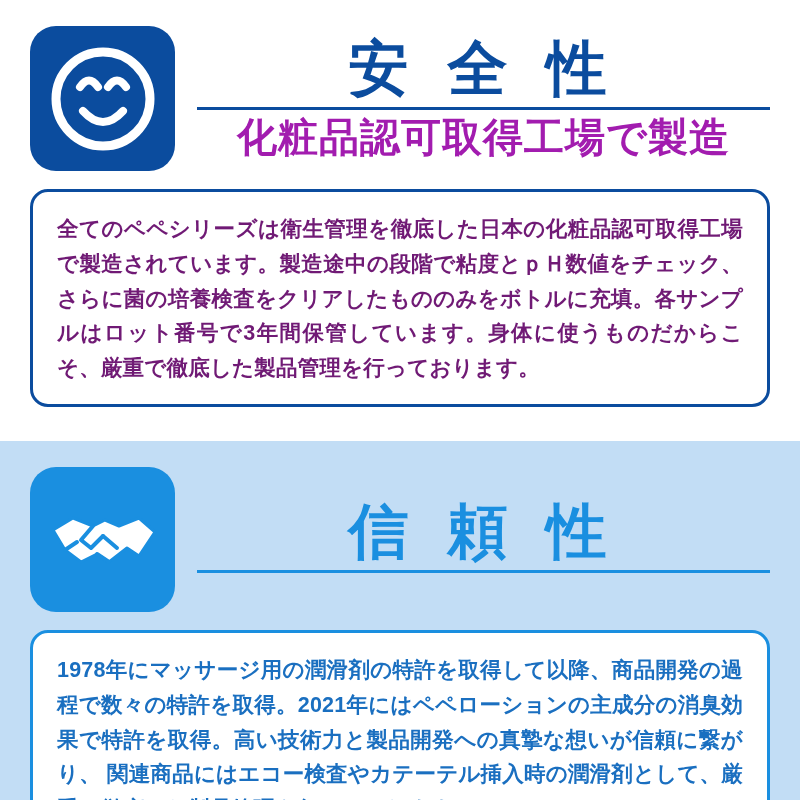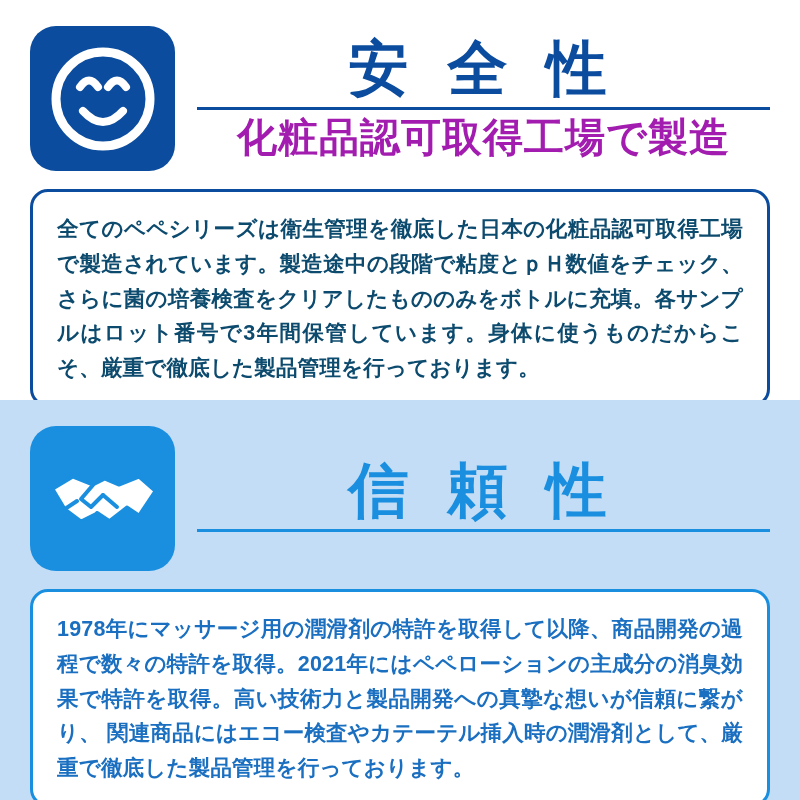--- a/index.html
+++ b/index.html
@@ -12,20 +12,21 @@
     font-family: "Liberation Sans", sans-serif;
     background: #ffffff;
     overflow: hidden;
   }
   .page {
     position: relative;
     width: 800px;
     height: 800px;
     display: flex;
     flex-direction: column;
+    gap: 41px;
   }
 
   
   .panel {
     position: relative;
     box-sizing: border-box;
     width: 800px;
     padding: 26px 30px 22px 30px;
     display: flex;
     flex-direction: column;
@@ -102,21 +103,21 @@
     border-radius: 18px;
     padding: 20px 24px 18px 24px;
     font-size: 21.5px;
     line-height: 1.62;
     letter-spacing: 0.2px;
     font-weight: bold;
   }
   .text-card.navy {
     background: #ffffff;
     border: 3px solid #0b4c9e;
-    color: #0c4a6e;
+    color: #701a75;
   }
   .text-card.blue {
     background: #ffffff;
     border: 3px solid #1a8fe0;
     color: #1a6fc0;
   }
   .text-card p {
     margin: 0;
     text-align: justify;
   }

